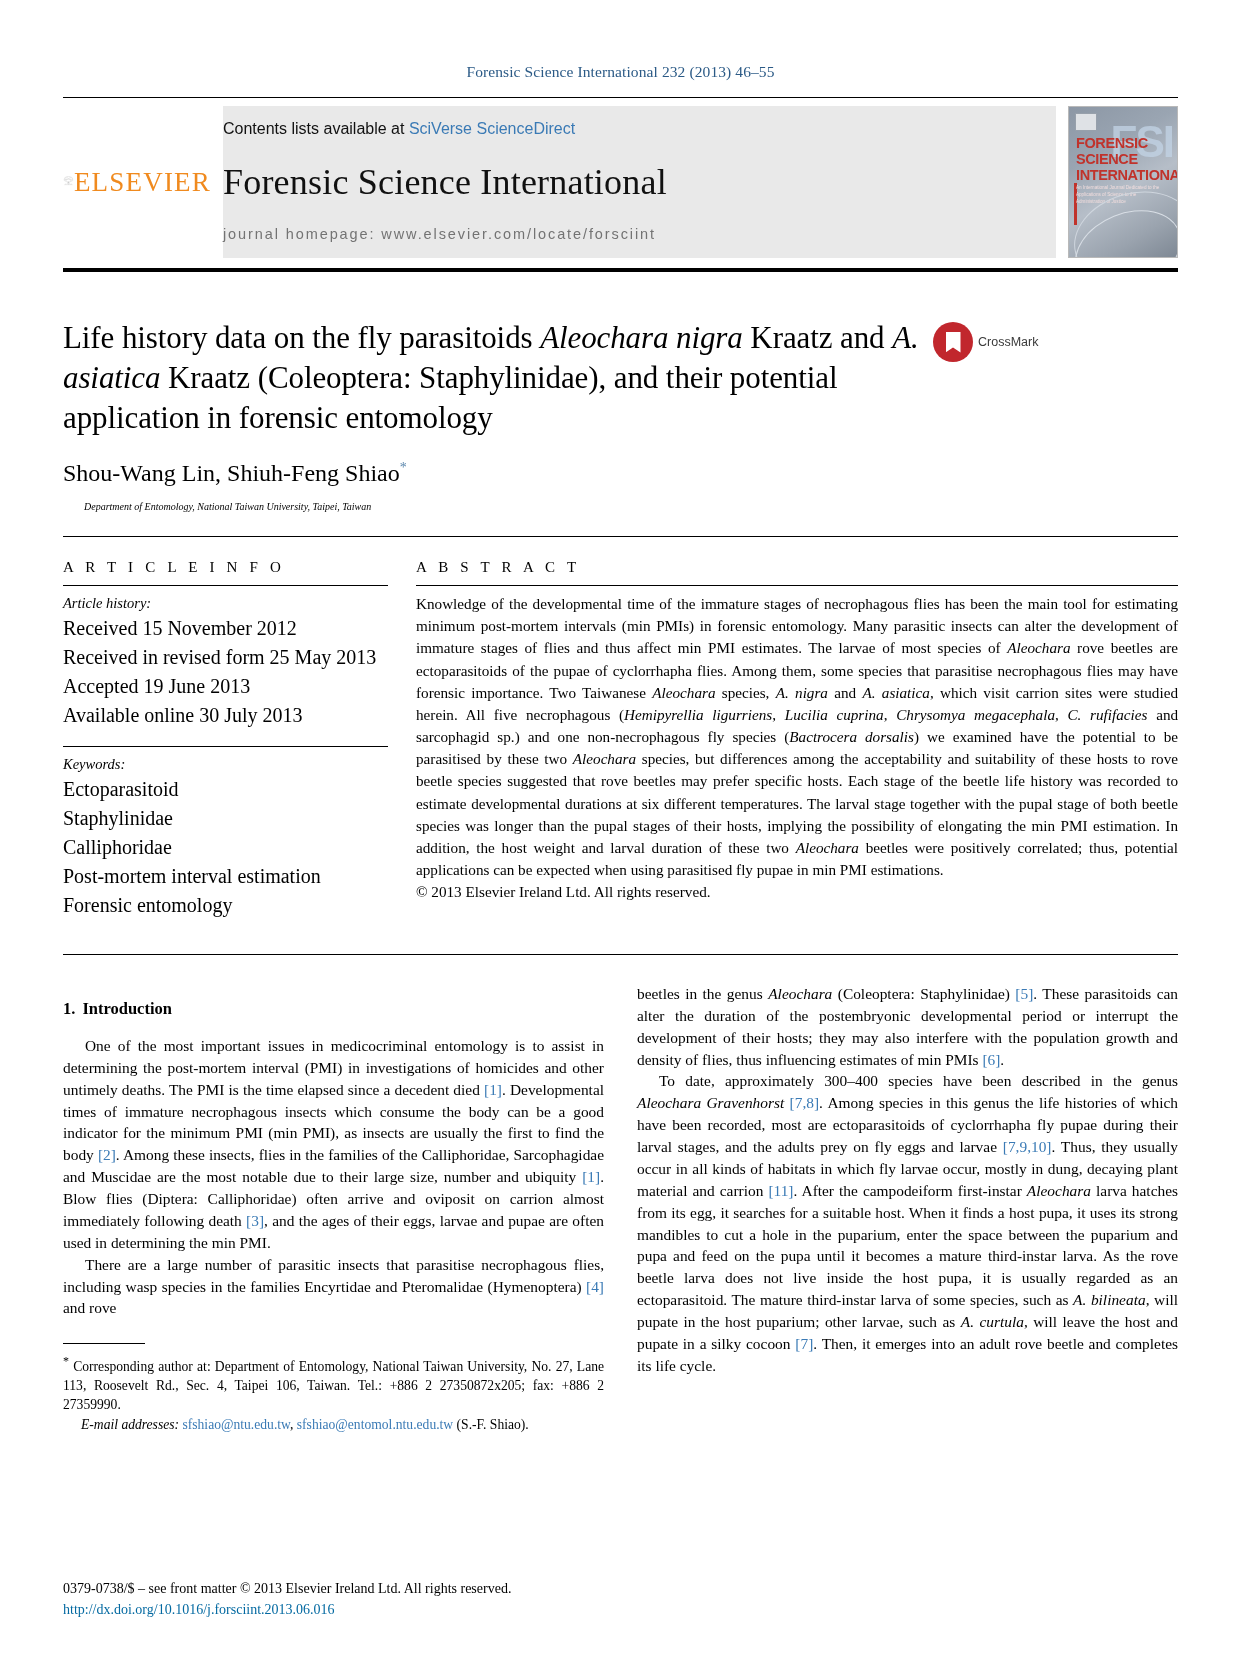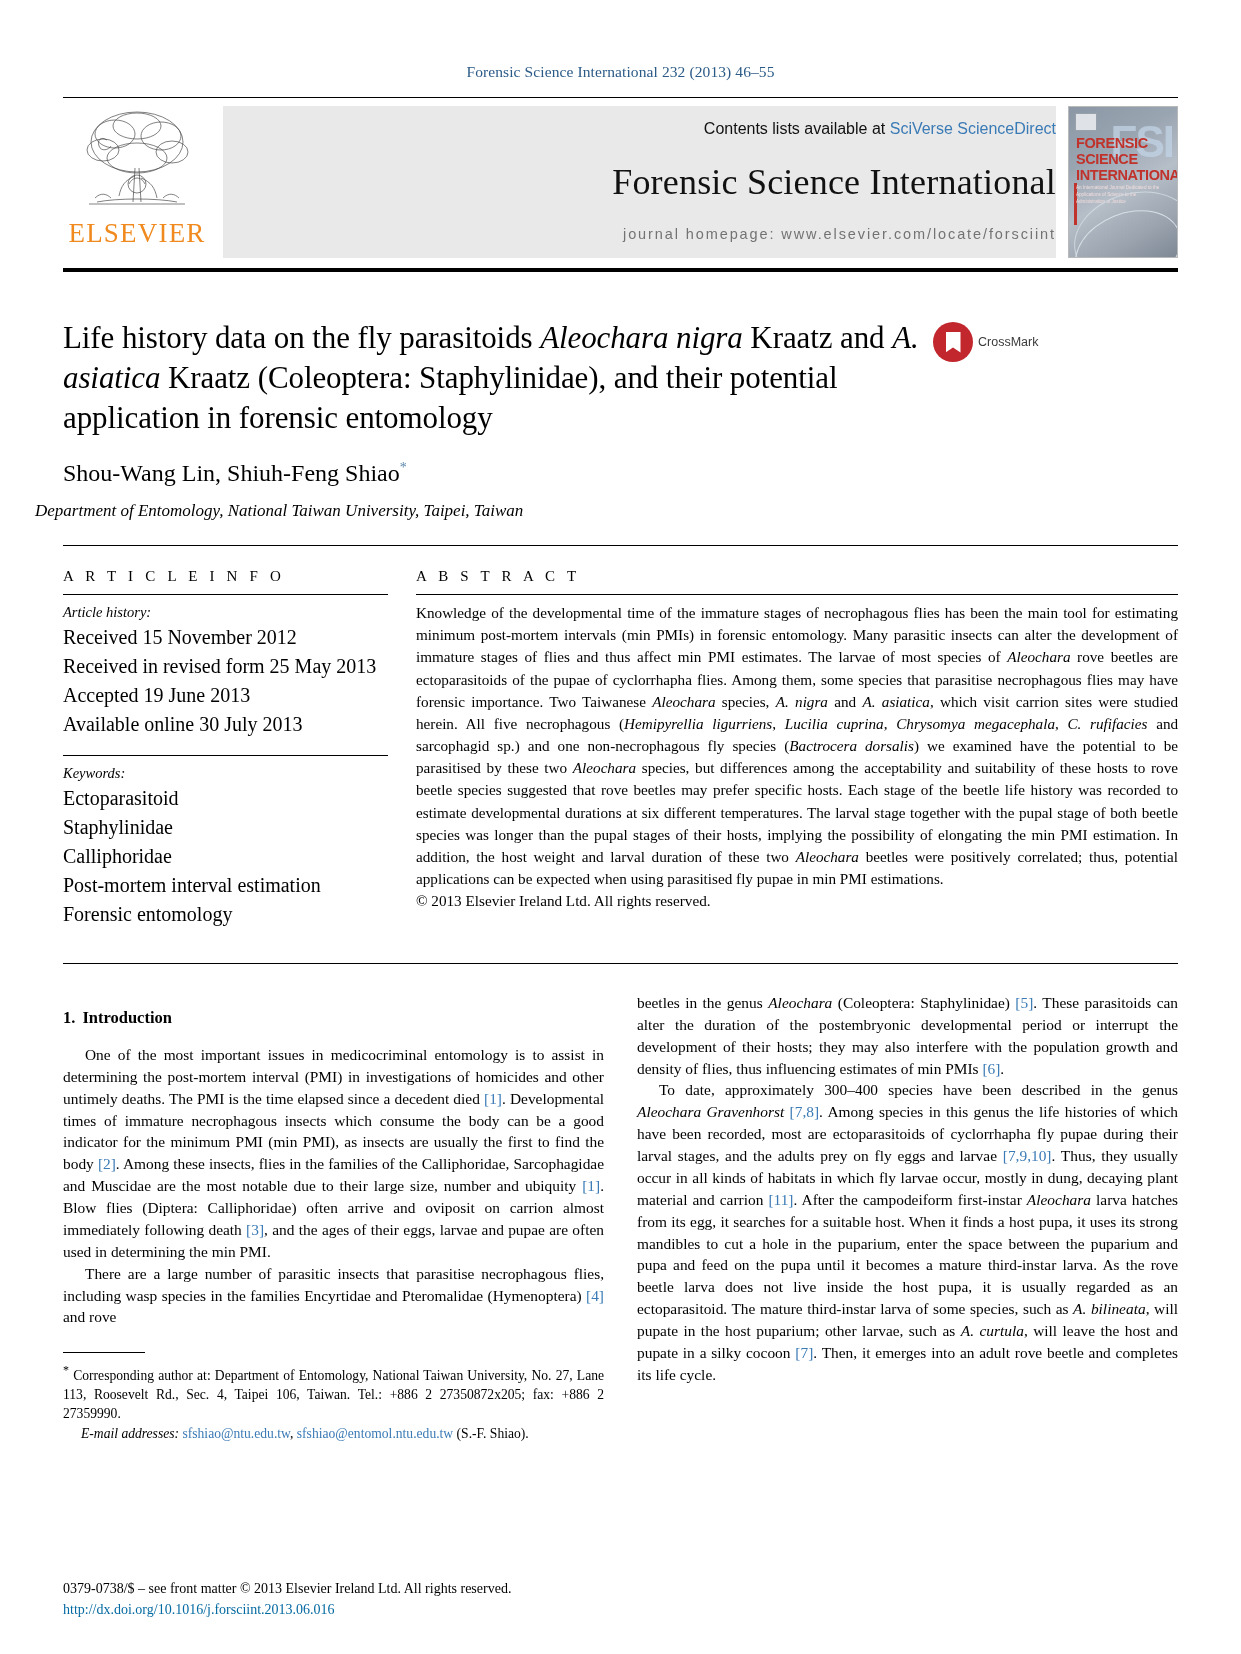--- a/index.html
+++ b/index.html
@@ -40,21 +40,21 @@
   .masthead {
     display: flex;
     align-items: stretch;
     height: 152px;
     margin-top: 8px;
   }
   .elsevier-logo {
     width: 148px;
     flex: 0 0 148px;
     display: flex;
-    flex-direction: column;
+    flex-direction: row;
     align-items: center;
     justify-content: flex-start;
     padding-bottom: 2px;
   }
   .elsevier-tree {
     width: 122px;
     height: 112px;
   }
   .elsevier-word {
     font-family: "Liberation Serif", serif;
@@ -65,21 +65,21 @@
     line-height: 1;
     margin-top: 2px;
   }
   .masthead-center {
     flex: 1 1 auto;
     background: #e9e9e9;
     margin-left: 12px;
     margin-right: 12px;
     display: flex;
     flex-direction: column;
-    align-items: flex-end;
+    align-items: flex-start;
     justify-content: space-between;
     padding: 14px 0 16px 0;
   }
   .contents-line {
     font-size: 16px;
     font-family: "Liberation Sans", sans-serif;
     color: #111;
   }
   .contents-line .sd {
     color: #3a7ab5;
@@ -219,22 +219,22 @@
     margin: 22px 63px 0 63px;
     font-size: 24px;
     font-family: "Liberation Serif", serif;
   }
   .authors sup {
     font-size: 14px;
     color: #5b87ad;
     vertical-align: super;
   }
   .affiliation {
-    margin: 14px 63px 0 35px;
-    font-size: 17px;
+    margin: 14px 63px 0 84px;
+    font-size: 10px;
     font-style: italic;
     font-family: "Liberation Serif", serif;
   }
 
   
   .info-rule-top {
     margin: 24px 63px 0 63px;
     border-top: 1.4px solid #000;
   }
   .info-row {

